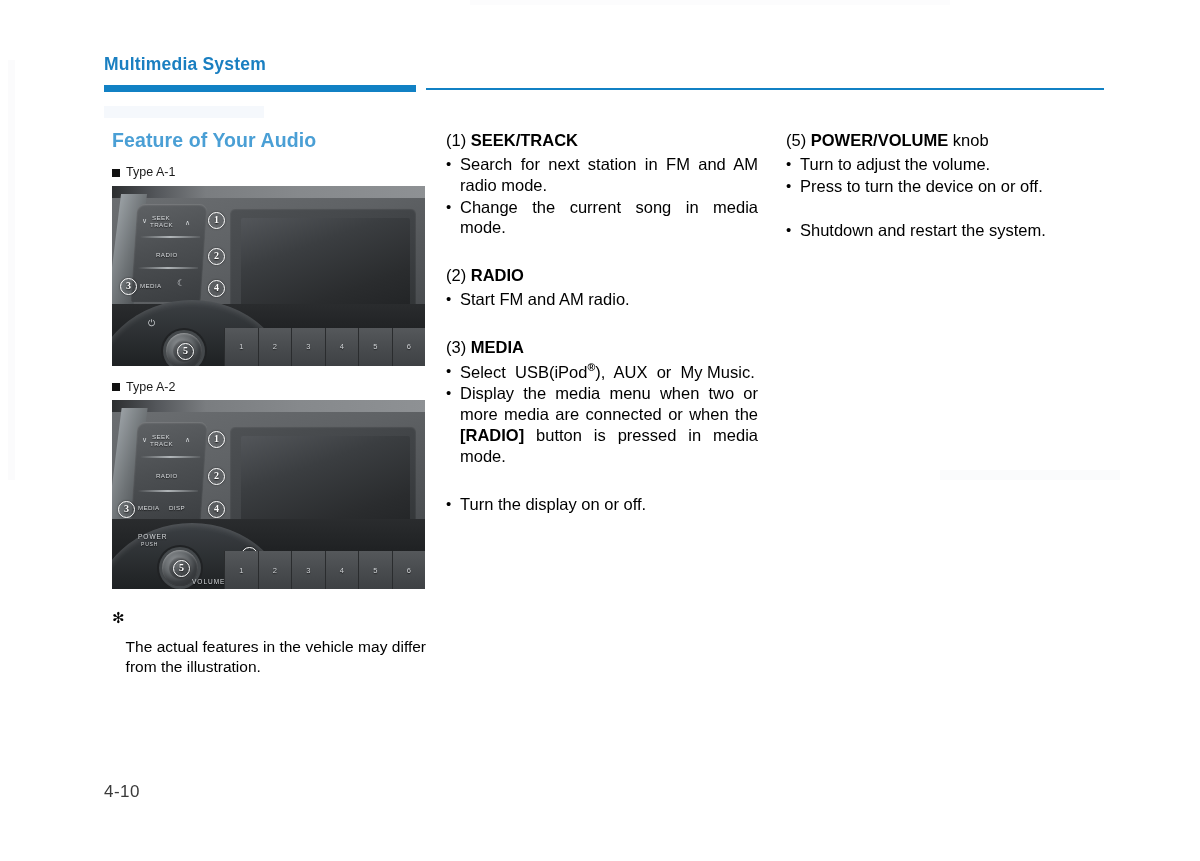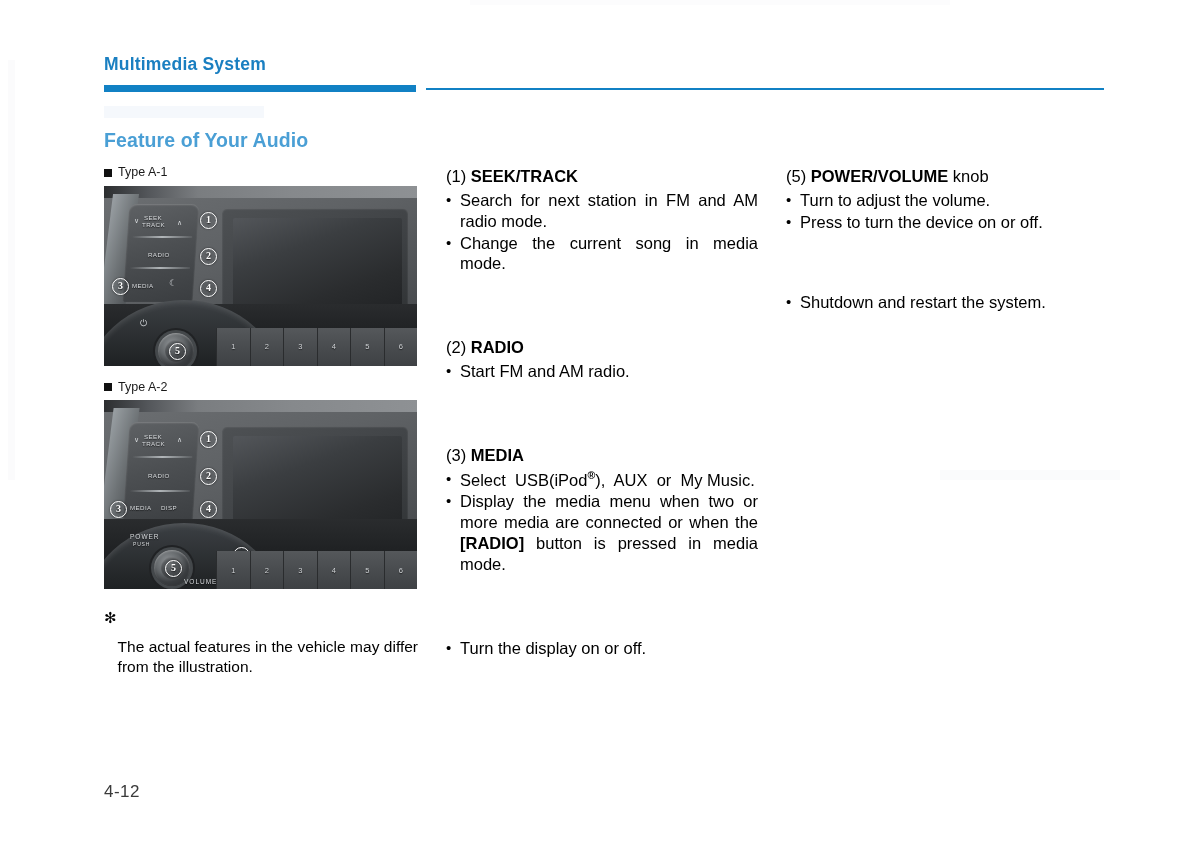--- a/index.html
+++ b/index.html
@@ -84,21 +84,21 @@
     width: 678px;
     height: 2px;
     background: #1181c4;
   }
 
   
   .col {
     position: absolute;
     top: 130px;
   }
-  .col-left  { left: 104px;  width: 314px; }
+  .col-left  { left: 112px;  width: 314px; }
   .col-mid   { left: 446px;  width: 312px; }
   .col-right { left: 786px;  width: 320px; }
 
   .section-title {
     font-size: 19.5px;
     font-weight: bold;
     color: #4a9fd5;
     margin: 0 0 0 0;
     line-height: 1.1;
     letter-spacing: .1px;
@@ -307,21 +307,21 @@
     margin-right: 1px;
   }
   .note-text {
     flex: 1 1 auto;
     text-align: justify;
     text-align-last: left;
     margin-top: 29px;
   }
 
   
-  .feature-block { margin-bottom: 0; margin-top: 36px; }
+  .feature-block { margin-bottom: 0; }
   .feature-head {
     font-size: 16.5px;
     line-height: 1.25;
     margin: 0 0 3px 0;
     white-space: nowrap;
   }
   .feature-head .num { font-weight: normal; }
   .feature-head .name { font-weight: bold; }
   .feature-head .suffix { font-weight: normal; }
 
@@ -564,13 +564,13 @@
   <div class="gap-after-sm"></div>
 
   <div class="feature-block">
     <div class="bullet-row">
       <span class="bullet-dot">•</span>
       <span class="bullet-text nojust">Shutdown and restart the system.</span>
     </div>
   </div>
 </div>
 
-<div class="page-number">4-12</div>
+<div class="page-number">4-10</div>
 
 </body></html>

